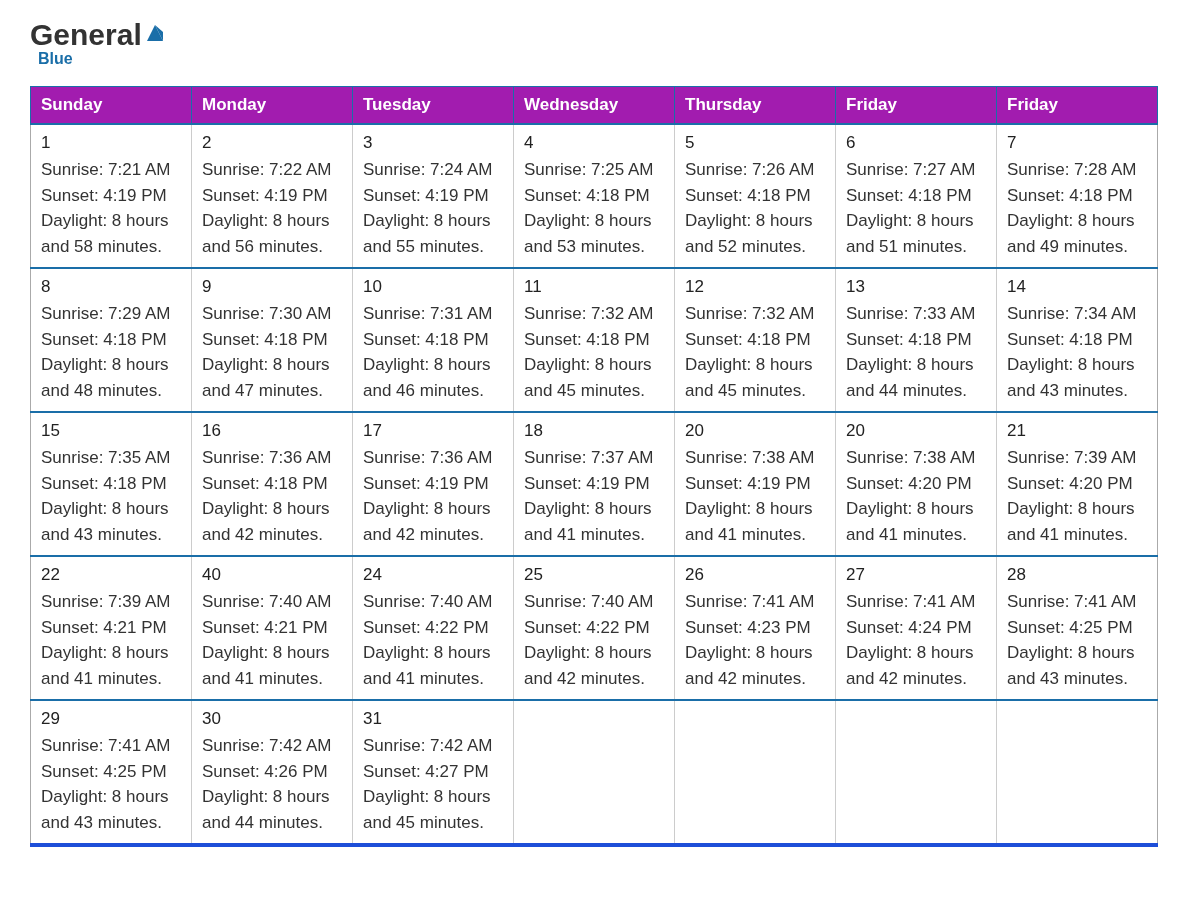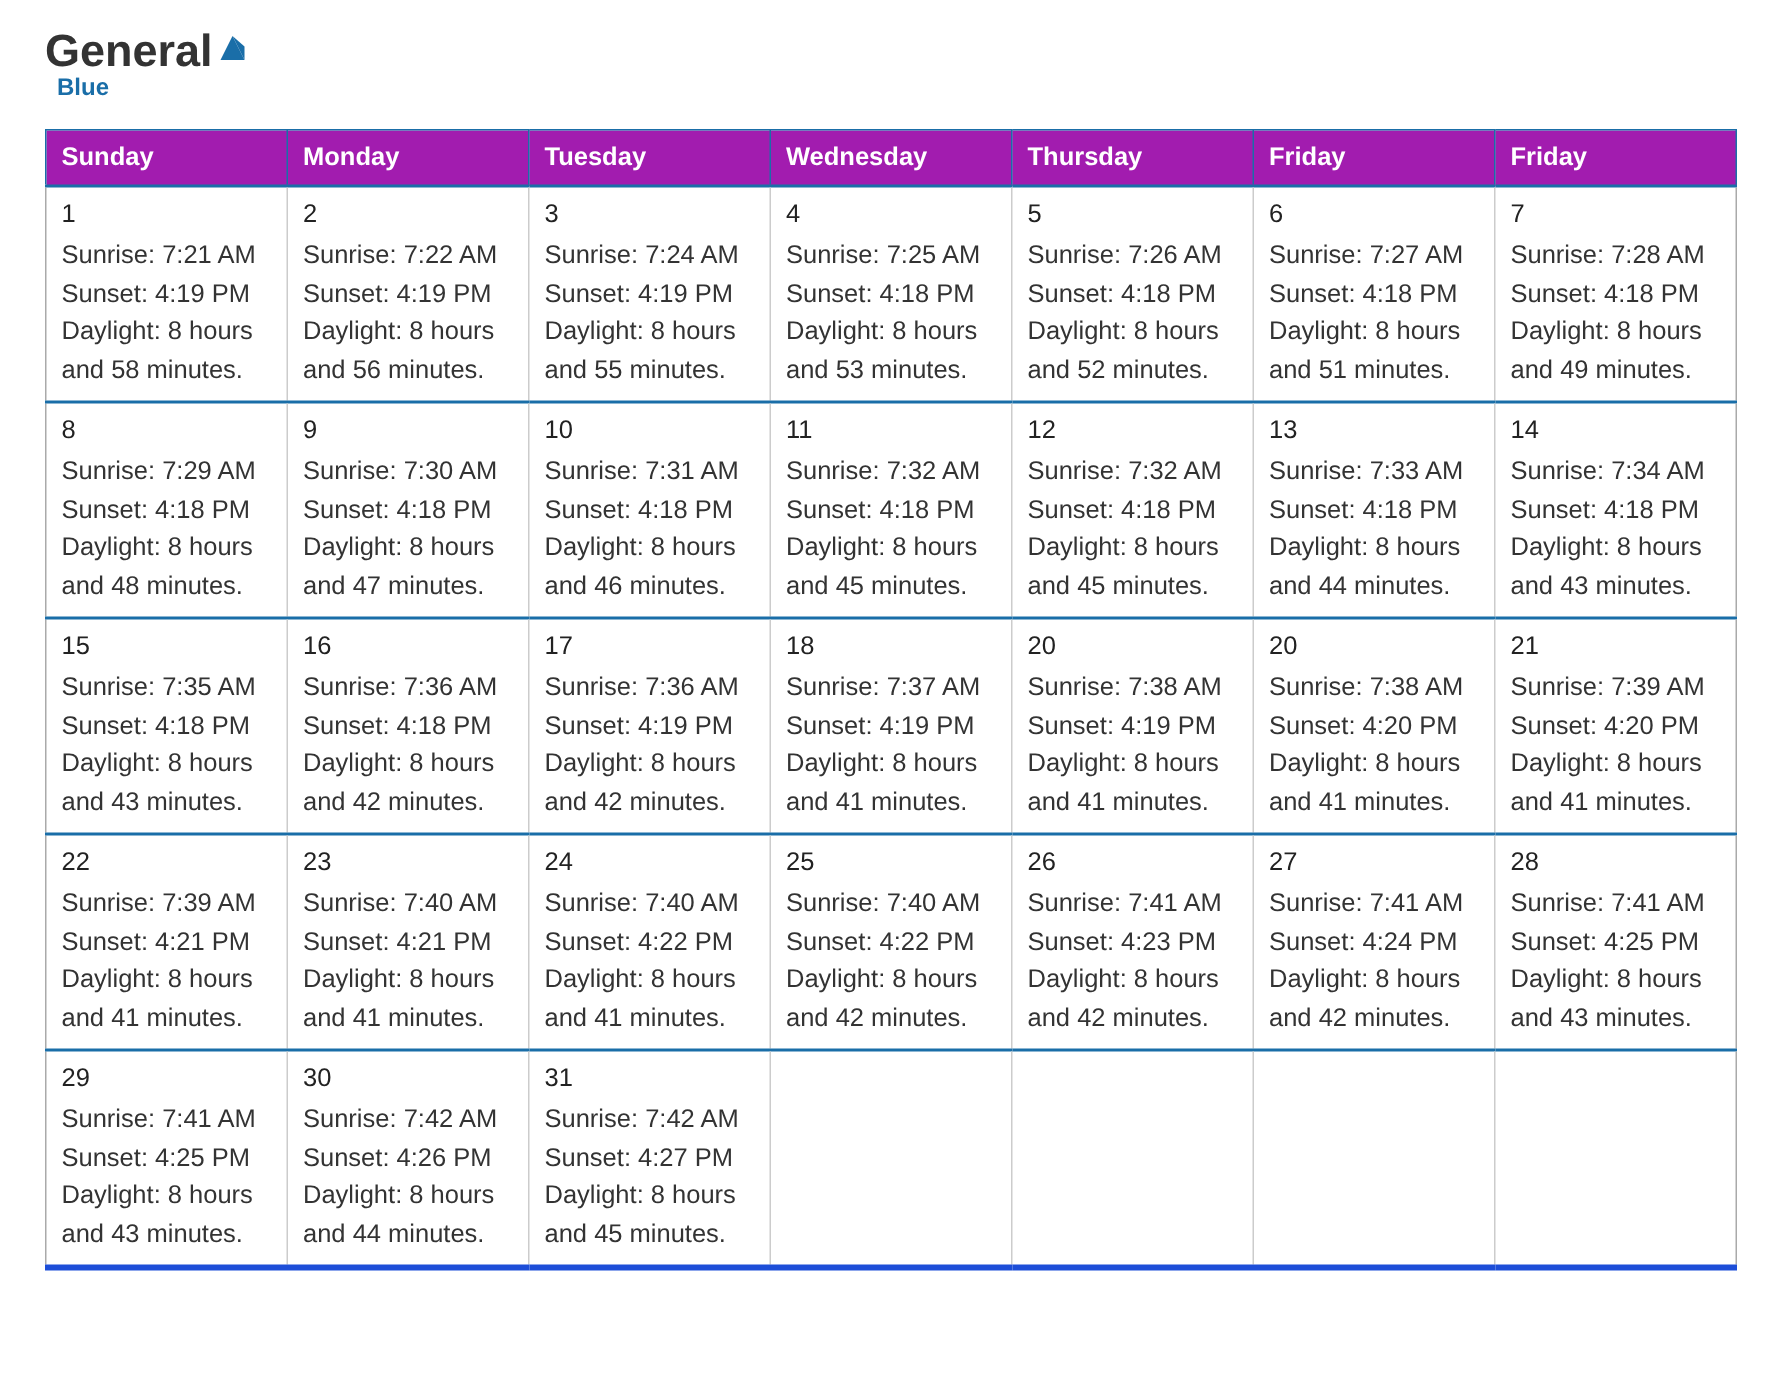--- a/index.html
+++ b/index.html
@@ -226,21 +226,21 @@
           <span class="day-num">21</span>
           <div class="day-info">Sunrise: 7:39 AM<br>Sunset: 4:20 PM<br>Daylight: 8 hours<br>and 41 minutes.</div>
         </td>
       </tr>
       <tr>
         <td>
           <span class="day-num">22</span>
           <div class="day-info">Sunrise: 7:39 AM<br>Sunset: 4:21 PM<br>Daylight: 8 hours<br>and 41 minutes.</div>
         </td>
         <td>
-          <span class="day-num">23</span>
+          <span class="day-num">40</span>
           <div class="day-info">Sunrise: 7:40 AM<br>Sunset: 4:21 PM<br>Daylight: 8 hours<br>and 41 minutes.</div>
         </td>
         <td>
           <span class="day-num">24</span>
           <div class="day-info">Sunrise: 7:40 AM<br>Sunset: 4:22 PM<br>Daylight: 8 hours<br>and 41 minutes.</div>
         </td>
         <td>
           <span class="day-num">25</span>
           <div class="day-info">Sunrise: 7:40 AM<br>Sunset: 4:22 PM<br>Daylight: 8 hours<br>and 42 minutes.</div>
         </td>

